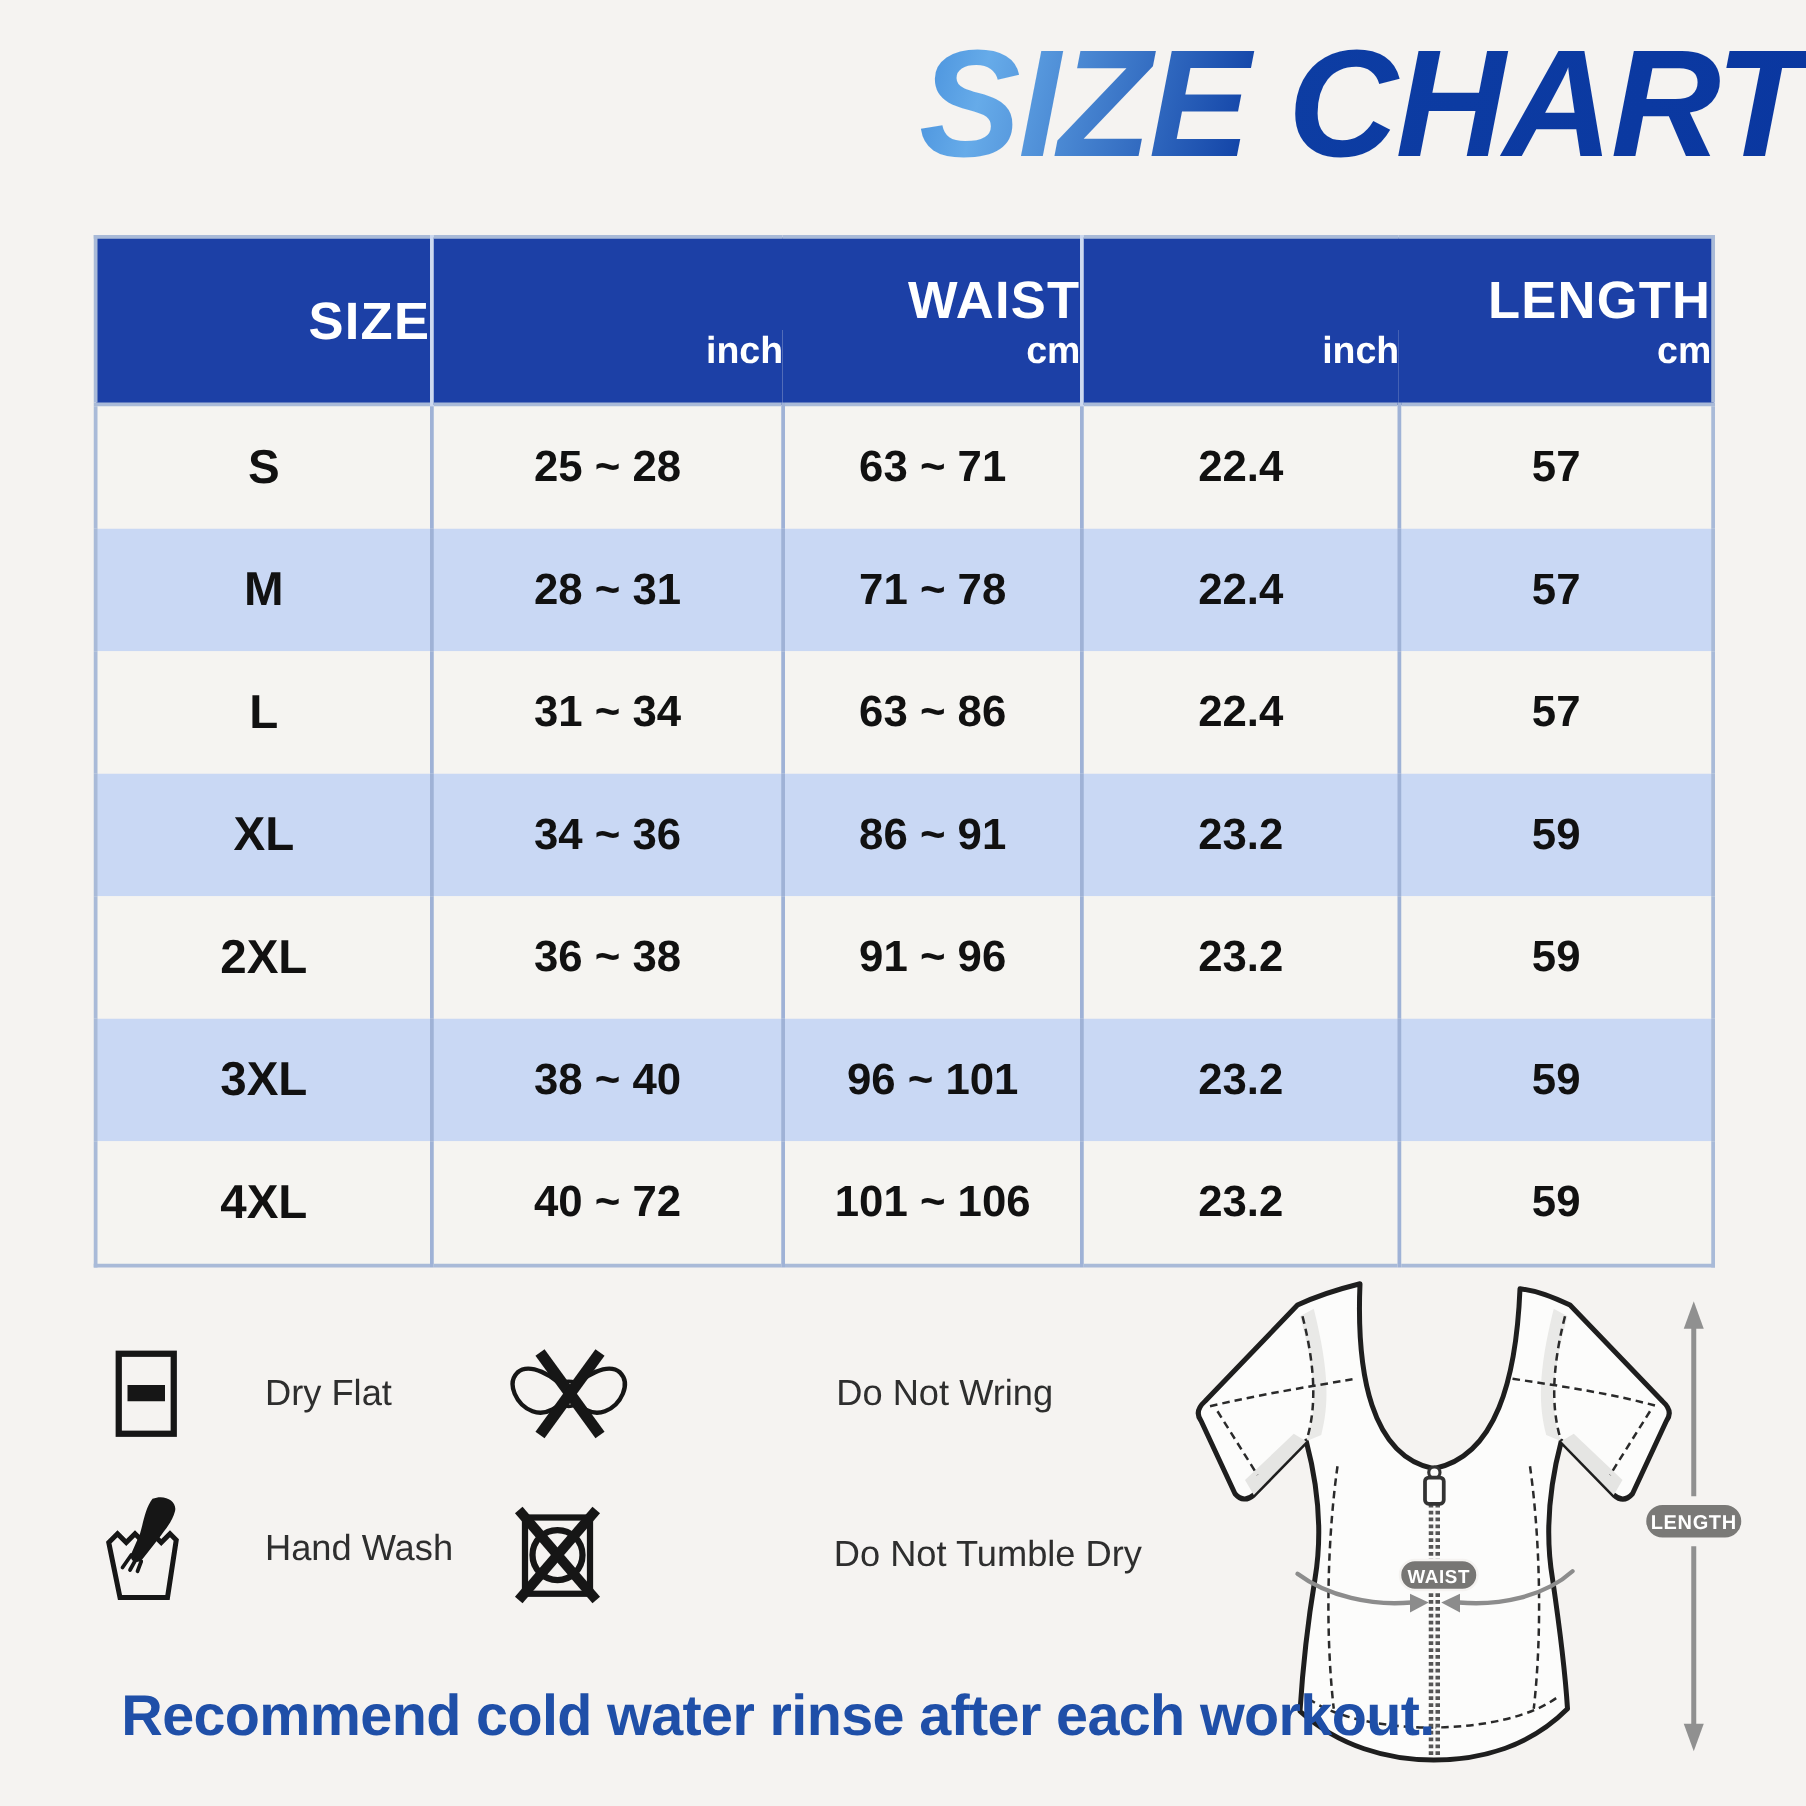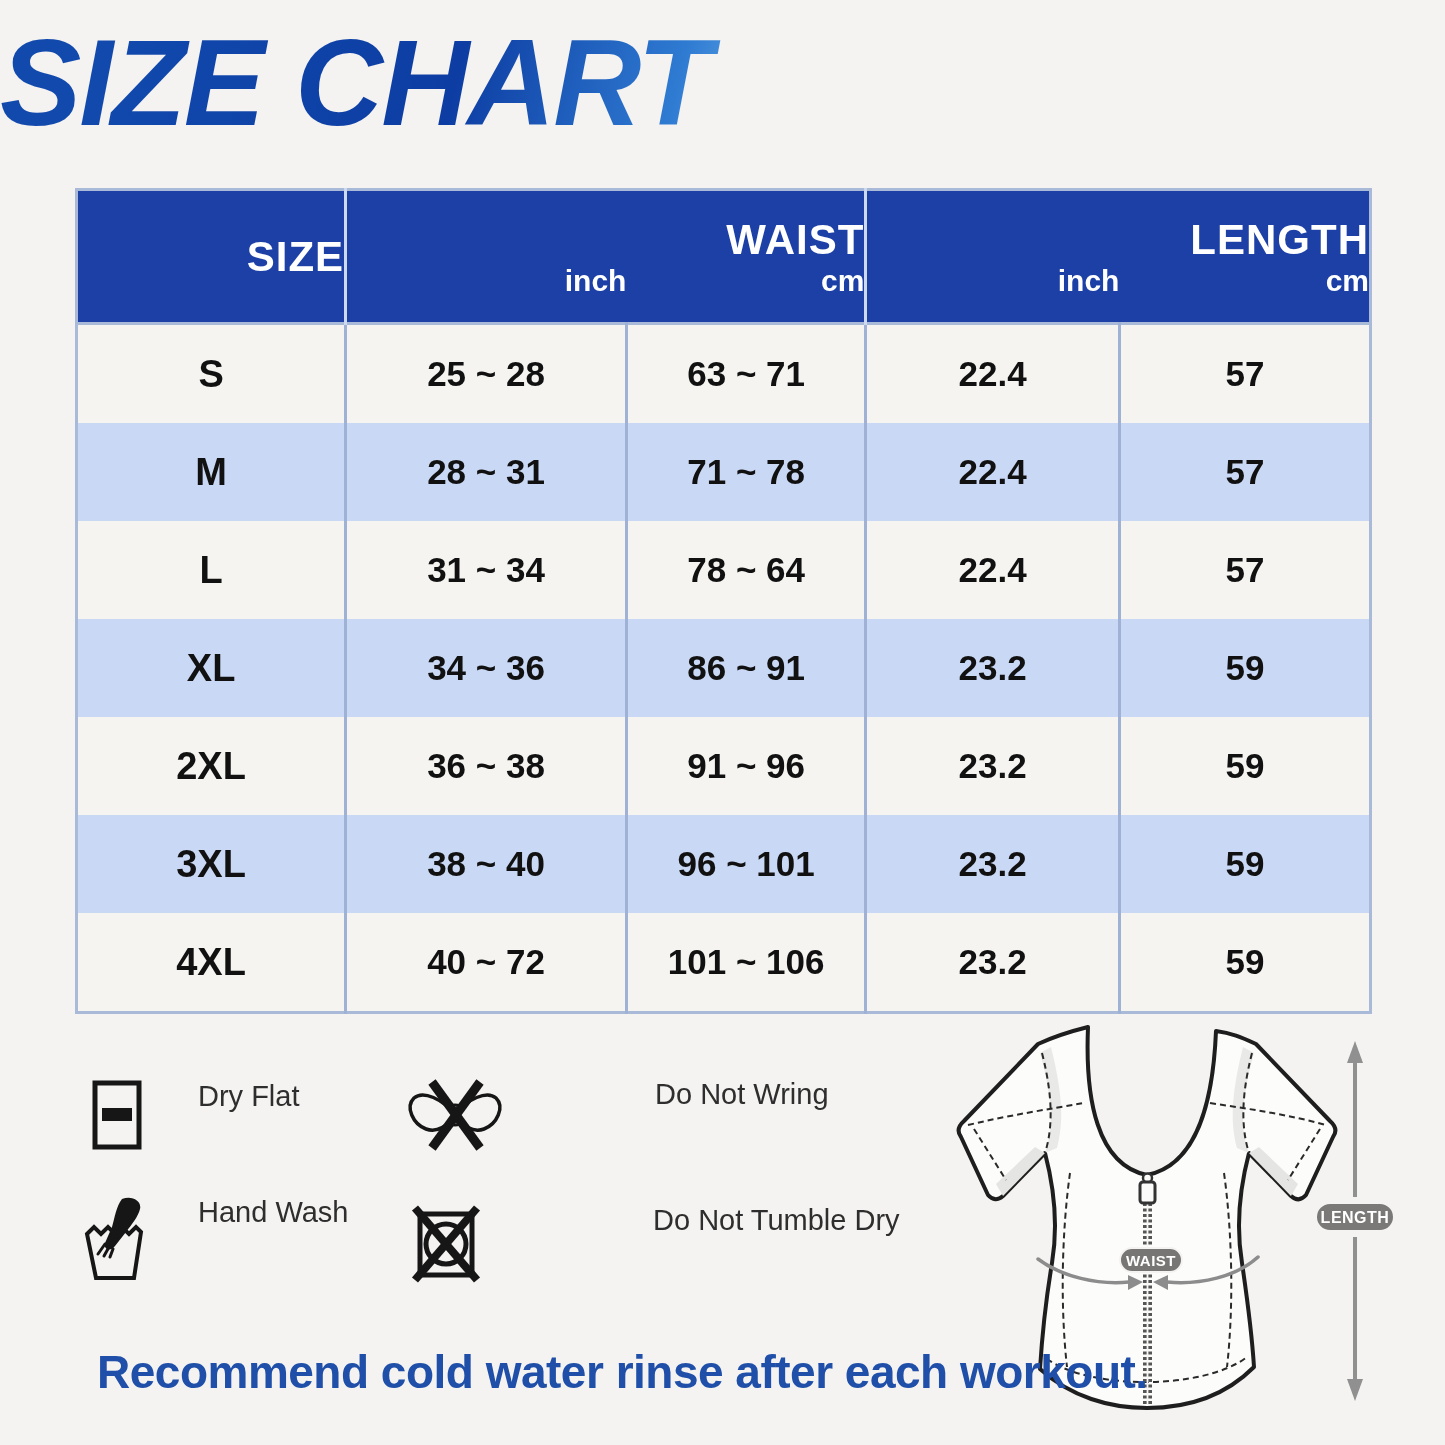--- a/index.html
+++ b/index.html
@@ -4,21 +4,21 @@
 <style>
   html,body{margin:0;padding:0;}
   body{font-family:"Liberation Sans", sans-serif; background:#e9e7e5;}
   .stage{
     position:relative; width:1445px; height:1445px; overflow:hidden;
     background:#f5f3f1; margin:0 auto;
   }
   
   .title{
     position:absolute; top:8px; left:0; width:100%;
-    text-align:left; font-size:122px; line-height:150px;
+    text-align:right; font-size:122px; line-height:150px;
     font-weight:900; font-style:italic; letter-spacing:-2px;
     color:#0d3ea4;
     background:linear-gradient(104deg,#1149ad 8%,#0d3da3 32%,#2f7bd2 47%,#66abe9 54%,#0d3da3 70%,#0a37a0 100%);
     -webkit-background-clip:text; background-clip:text;
     -webkit-text-fill-color:transparent;
   }
   
   .size-table-wrap{
     position:absolute; left:75px; top:188px; width:1297px; height:811px;
   }
@@ -39,21 +39,21 @@
   table.size-table thead{border-bottom:3px solid #a9bad8;text-align:right;}
   table.size-table tbody td{
     text-align:center; vertical-align:middle;
     font-size:35px; font-weight:bold; color:#111;
     background:#f5f4f1; height:96px;
     border-left:3px solid #9fb2d6;
   }
   table.size-table tbody td:first-child{border-left:none; font-size:38px;}
   table.size-table tbody tr.alt td{background:#c9d8f4;}
   
-  .care-item{position:absolute; display:flex; }
+  .care-item{position:absolute; display:flex; align-items:center;gap:14px;}
   .care-icon{flex:none; display:block;}
   .care-label{font-size:29px; color:#2e2e2e; white-space:nowrap;}
   #care-dry-flat{left:92px; top:1080px;}
   #care-dry-flat .care-label{margin-left:56px;}
   #care-do-not-wring{left:403px; top:1078px;}
   #care-do-not-wring .care-label{margin-left:148px;}
   #care-hand-wash{left:84px; top:1196px;}
   #care-hand-wash .care-label{margin-left:52px;}
   #care-do-not-tumble-dry{left:411px; top:1204px;}
   #care-do-not-tumble-dry .care-label{margin-left:172px;}
@@ -105,21 +105,21 @@
           <tr class="alt">
       <td>M</td>
       <td>28 ~ 31</td>
       <td>71 ~ 78</td>
       <td>22.4</td>
       <td>57</td>
     </tr>
           <tr>
       <td>L</td>
       <td>31 ~ 34</td>
-      <td>78 ~ 64</td>
+      <td>63 ~ 86</td>
       <td>22.4</td>
       <td>57</td>
     </tr>
           <tr class="alt">
       <td>XL</td>
       <td>34 ~ 36</td>
       <td>86 ~ 91</td>
       <td>23.2</td>
       <td>59</td>
     </tr>

